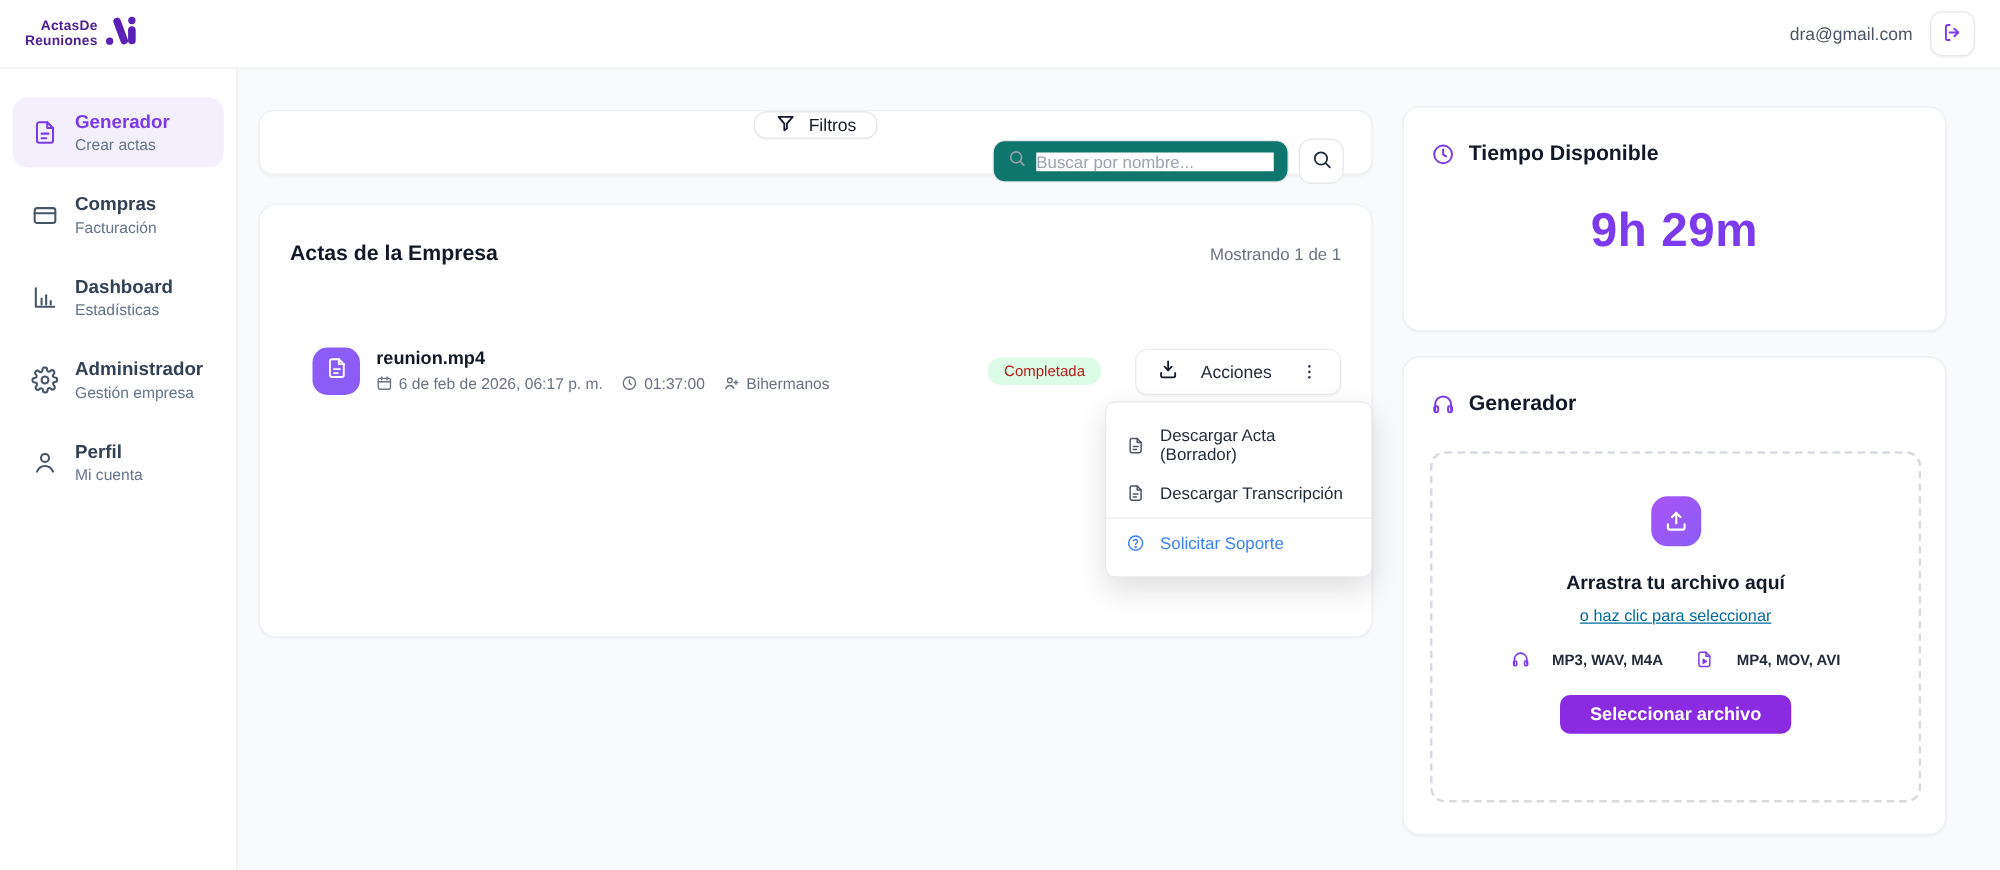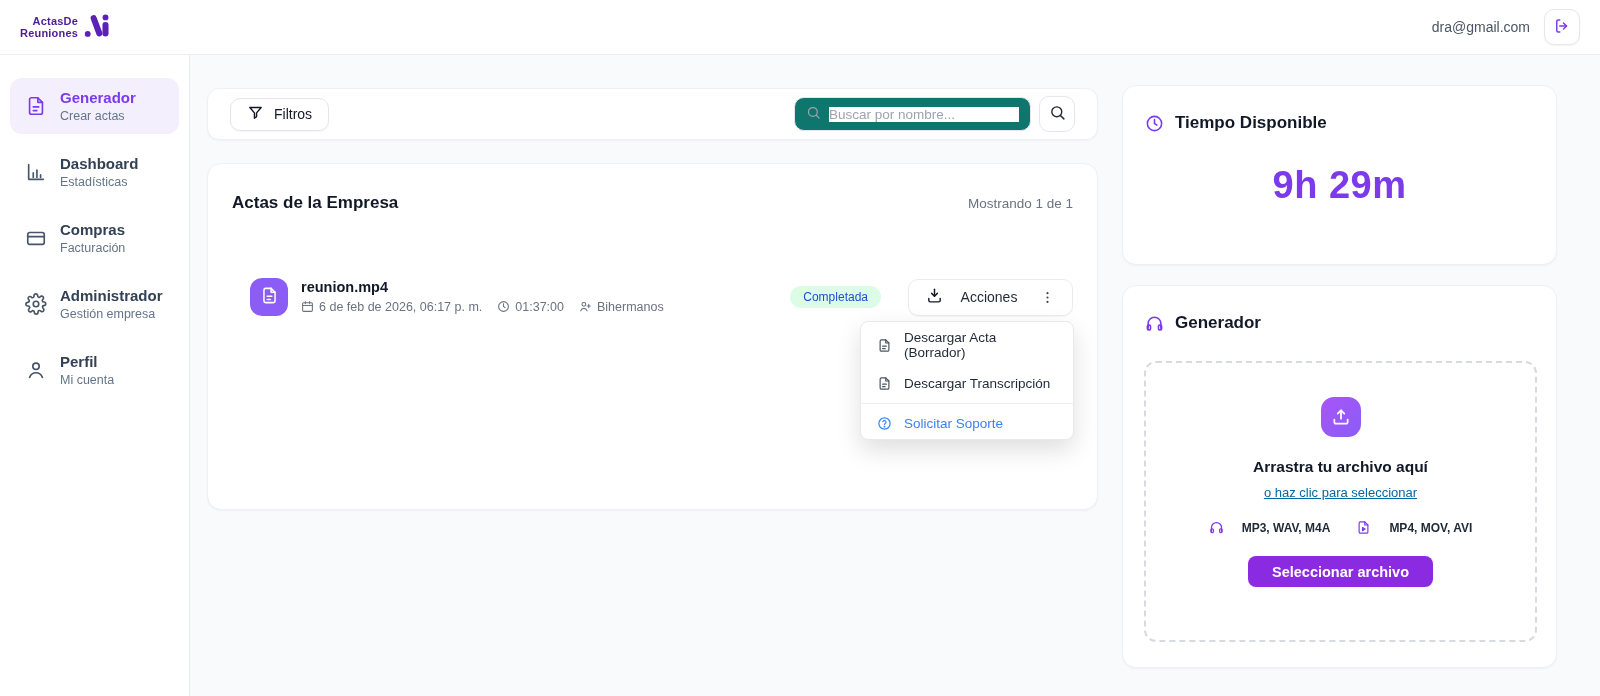--- a/index.html
+++ b/index.html
@@ -17,21 +17,21 @@
   .sidebar { position:absolute; top:55px; left:0; bottom:0; width:190px; background:#fff; border-right:1px solid #e9ebef; padding-top:23px; }
   .nav-item { display:flex; align-items:center; gap:13px; margin:0 10px 10px 10px; padding:11px 6px 11px 15px; border-radius:12px; cursor:pointer; }
   .nav-item.active { background:#f4effc; }
   .nav-title { font-size:15px; font-weight:600; color:#334155; line-height:18px; }
   .nav-item.active .nav-title { color:#7c3aed; }
   .nav-sub { font-size:12.5px; color:#64748b; margin-top:2px; }
   .nav-icon { color:#475569; display:flex; }
   .nav-item.active .nav-icon { color:#7c3aed; }
 
   
-  .card { position:absolute; background:#fff; border:1px solid #eef0f3; box-shadow:0 1px 2px rgba(16,24,40,.04); }
+  .card { position:absolute; background:#fff; border:1px solid #eef0f3; box-shadow:0 1px 2px rgba(16,24,40,.04);flex-direction:column; }
 
   
   .toolbar { left:207px; top:88px; width:891px; height:52px; border-radius:12px; display:flex; align-items:center; padding:0 22px; }
   .filtros-btn { display:flex; align-items:center; gap:10px; height:33px; padding:0 16px; border:1px solid #e3e6ea; border-radius:10px; background:#fff; font-size:14px; color:#111827; cursor:pointer; box-shadow:0 1px 1px rgba(16,24,40,.04); }
   .search-wrap { margin-left:auto; display:flex; align-items:center; gap:8px; }
   .search-box { width:237px; height:34px; border:1px solid #e3e6ea; border-radius:10px; display:flex; align-items:center; gap:8px; padding:0 11px; color:#9ca3af; background:#0f766e; }
   .search-box input { border:none; outline:none; font-size:13.5px; width:100%; font-family:"Liberation Sans", sans-serif; color:#374151; }
   .search-box input::placeholder { color:#9ca3af; }
   .search-btn { width:36px; height:36px; border:1px solid #e3e6ea; border-radius:10px; background:#fff; display:flex; align-items:center; justify-content:center; color:#1f2937; cursor:pointer; }
 
@@ -39,26 +39,26 @@
   .list-card { left:207px; top:163px; width:891px; height:347px; border-radius:14px; }
   .list-head { padding:29px 24px 0 24px; display:flex; align-items:center; justify-content:space-between; }
   .list-title { font-size:17px; font-weight:700; color:#111827; }
   .list-count { font-size:13.5px; color:#6b7280; }
   .file-row { position:absolute; left:42px; right:24px; top:114px; display:flex; align-items:center; }
   .file-badge { width:38px; height:38px; border-radius:12px; background:#8b5cf6; color:#fff; display:flex; align-items:center; justify-content:center; flex:0 0 auto; }
   .file-info { margin-left:13px; }
   .file-name { font-size:14.5px; font-weight:700; color:#111827; }
   .file-meta { display:flex; align-items:center; gap:15px; margin-top:5px; color:#6b7280; font-size:12.5px; }
   .meta-item { display:flex; align-items:flex-start; gap:5px; }
-  .status-badge { margin-left:auto; background:#dcfce7; color:#1d4ed8; font-size:12px; padding:4px 13px; border-radius:999px; }
+  .status-badge { margin-left:auto; background:#dcfce7; color:#b91c1c; font-size:12px; padding:4px 13px; border-radius:999px; }
   .actions-btn { margin-left:27px; width:165px; height:37px; border:1px solid #e9ecef; border-radius:10px; background:#fff; display:flex; align-items:center; justify-content:center; gap:18px; font-size:14px; color:#1f2937; cursor:pointer; box-shadow:0 1px 1px rgba(16,24,40,.04); }
   .kebab { display:flex; margin-left:5px; color:#374151; }
 
   
-  .dropdown { position:absolute; left:860px; top:321px; width:214px; background:#fff; border:1px solid #e7e9ed; border-radius:8px; box-shadow:0 10px 24px rgba(0,0,0,.13); padding:0 0; z-index:10; }
+  .dropdown { position:absolute; left:884px; top:321px; width:214px; background:#fff; border:1px solid #e7e9ed; border-radius:8px; box-shadow:0 10px 24px rgba(0,0,0,.13); padding:11px 0; z-index:10; }
   .menu-item { display:flex; align-items:center; gap:12px; padding:8px 16px; font-size:13.5px; color:#1f2937; cursor:pointer; }
   .menu-item .mi-icon { color:#4b5563; display:flex; }
   .menu-divider { height:1px; background:#eceef1; margin:4px 0; }
   .menu-item.support { color:#3b82f6; }
   .menu-item.support .mi-icon { color:#3b82f6; }
 
   
   .time-card { left:1122px; top:85px; width:435px; height:180px; border-radius:14px; }
   .card-head { padding:27px 22px 0 22px; display:flex; align-items:center; gap:11px; }
   .card-head .ch-icon { color:#7c3aed; display:flex; }
@@ -119,42 +119,42 @@
     </span>
     <div>
       <div class="nav-title">Generador</div>
       <div class="nav-sub">Crear actas</div>
     </div>
   </div>
 
   <div class="nav-item">
     <span class="nav-icon">
       <svg width="22" height="22" viewBox="0 0 24 24" fill="none" stroke="currentColor" stroke-width="1.8" stroke-linecap="round" stroke-linejoin="round">
+        <rect x="3" y="6" width="18" height="13" rx="2"></rect>
+          <path d="M3 10.5h18"></path>
+      </svg>
+    </span>
+    <div>
+      <div class="nav-title">Compras</div>
+      <div class="nav-sub">Facturación</div>
+    </div>
+  </div>
+
+  <div class="nav-item">
+    <span class="nav-icon">
+      <svg width="22" height="22" viewBox="0 0 24 24" fill="none" stroke="currentColor" stroke-width="1.8" stroke-linecap="round" stroke-linejoin="round">
         <path d="M4 4v16h16"></path>
           <path d="M9 18v-5"></path>
           <path d="M13 18v-8"></path>
           <path d="M17 18v-3"></path>
       </svg>
     </span>
     <div>
       <div class="nav-title">Dashboard</div>
       <div class="nav-sub">Estadísticas</div>
-    </div>
-  </div>
-
-  <div class="nav-item">
-    <span class="nav-icon">
-      <svg width="22" height="22" viewBox="0 0 24 24" fill="none" stroke="currentColor" stroke-width="1.8" stroke-linecap="round" stroke-linejoin="round">
-        <rect x="3" y="6" width="18" height="13" rx="2"></rect>
-          <path d="M3 10.5h18"></path>
-      </svg>
-    </span>
-    <div>
-      <div class="nav-title">Compras</div>
-      <div class="nav-sub">Facturación</div>
     </div>
   </div>
 
   <div class="nav-item">
     <span class="nav-icon">
       <svg width="22" height="22" viewBox="0 0 24 24" fill="none" stroke="currentColor" stroke-width="1.8" stroke-linecap="round" stroke-linejoin="round">
         <circle cx="12" cy="12" r="3"></circle>
         <path d="M19.4 15a1.6 1.6 0 0 0 .3 1.7l.1.1a2 2 0 1 1-2.8 2.8l-.1-.1a1.6 1.6 0 0 0-1.7-.3 1.6 1.6 0 0 0-1 1.5V21a2 2 0 1 1-4 0v-.1a1.6 1.6 0 0 0-1-1.5 1.6 1.6 0 0 0-1.7.3l-.1.1a2 2 0 1 1-2.8-2.8l.1-.1a1.6 1.6 0 0 0 .3-1.7 1.6 1.6 0 0 0-1.5-1H3a2 2 0 1 1 0-4h.1a1.6 1.6 0 0 0 1.5-1 1.6 1.6 0 0 0-.3-1.7l-.1-.1a2 2 0 1 1 2.8-2.8l.1.1a1.6 1.6 0 0 0 1.7.3 1.6 1.6 0 0 0 1-1.5V3a2 2 0 1 1 4 0v.1a1.6 1.6 0 0 0 1 1.5 1.6 1.6 0 0 0 1.7-.3l.1-.1a2 2 0 1 1 2.8 2.8l-.1.1a1.6 1.6 0 0 0-.3 1.7 1.6 1.6 0 0 0 1.5 1h.1a2 2 0 1 1 0 4h-.1a1.6 1.6 0 0 0-1.5 1z"></path>
       </svg>
     </span>

